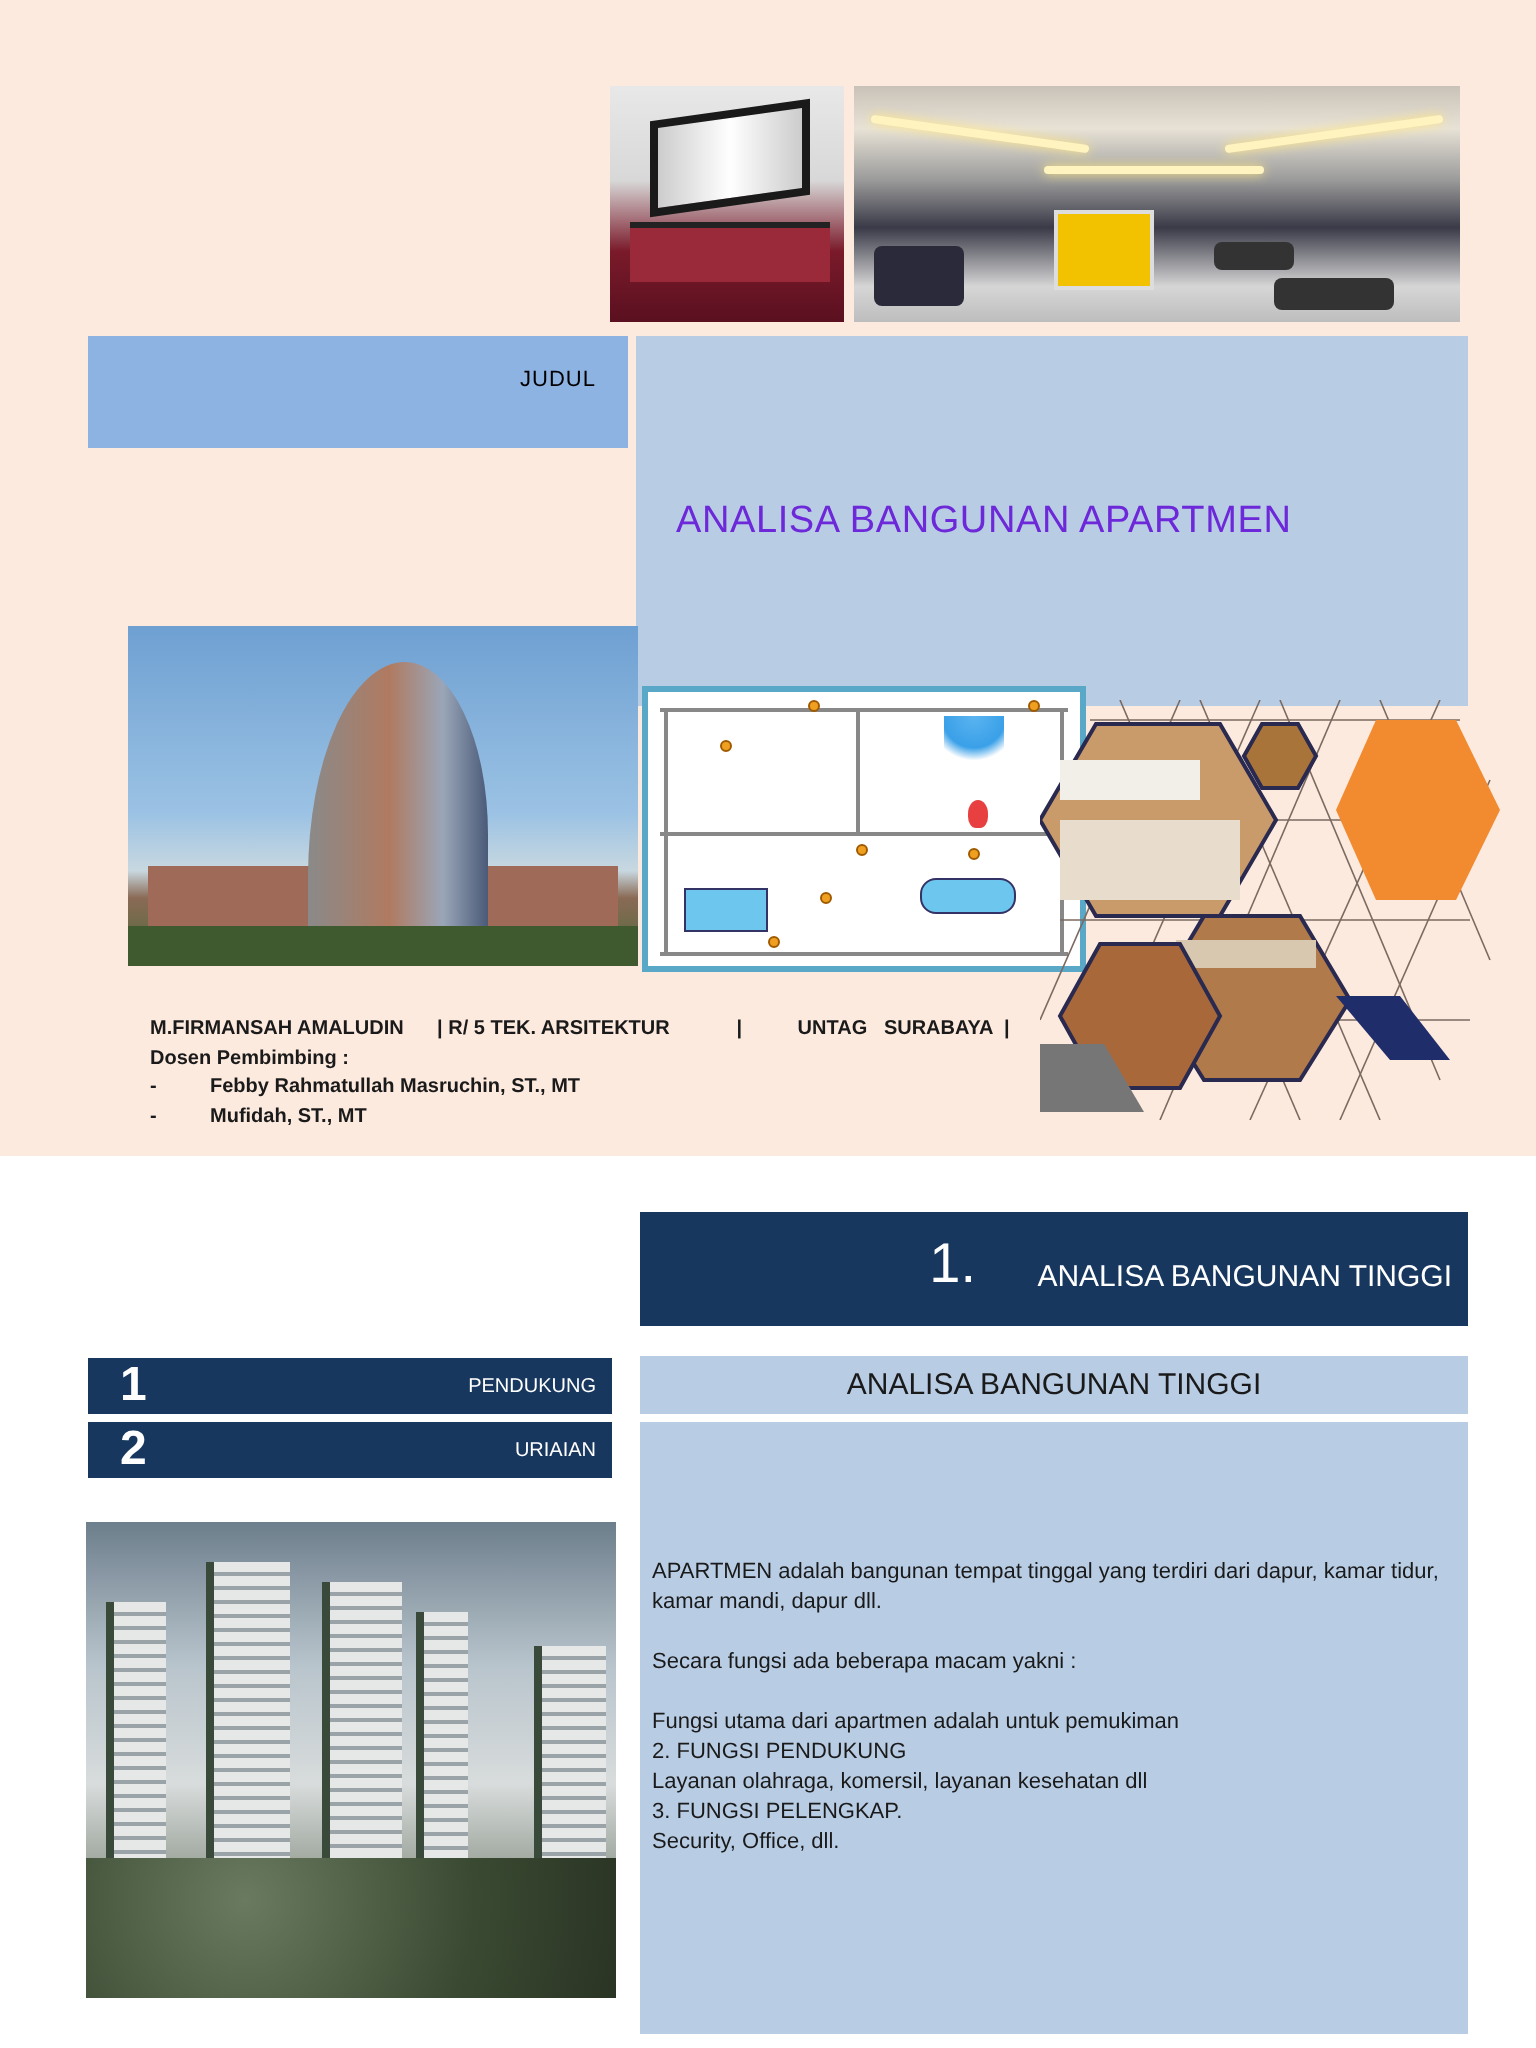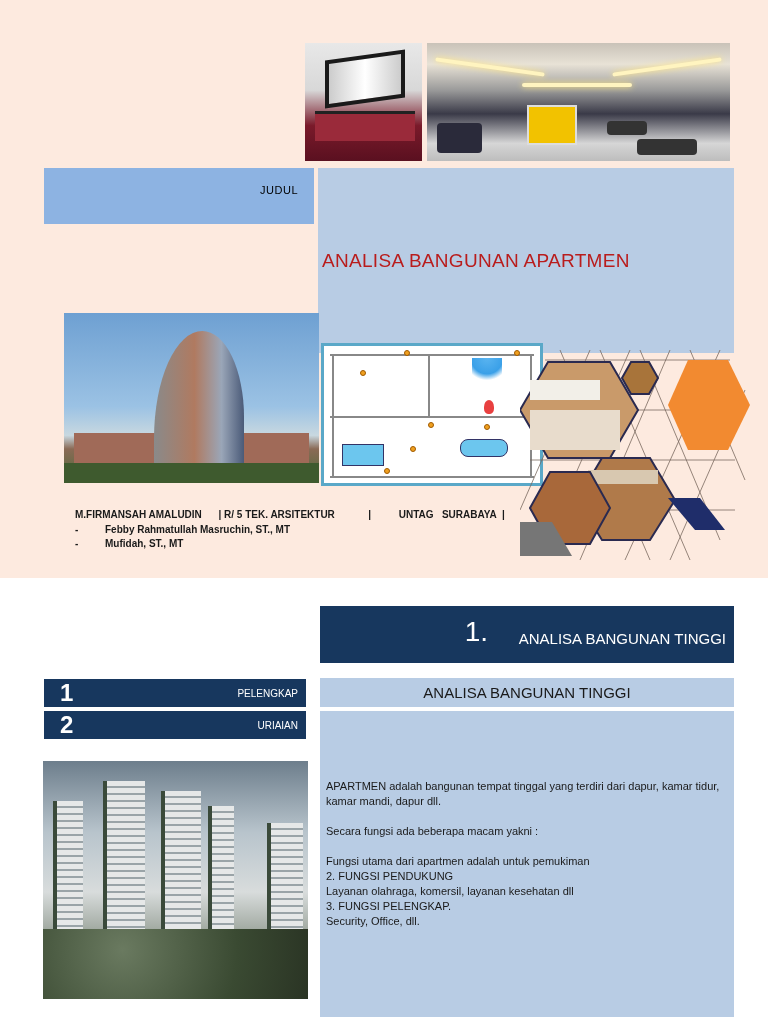--- a/index.html
+++ b/index.html
@@ -15,21 +15,21 @@
   .photo-office { left: 427px; top: 43px; width: 303px; height: 118px;
     background: linear-gradient(180deg, #c9c2b8 0%, #e8e2d6 18%, #9a9a9a 40%, #3a3a48 60%, #d6d6d6 85%, #bdbdbd 100%); }
   .photo-office .light { position:absolute; height: 4px; background:#fff4c0; border-radius: 2px; box-shadow: 0 0 6px #ffe680;}
   .photo-office .desk { position:absolute; left: 100px; top: 62px; width: 50px; height: 40px; background:#f2c200; border: 2px solid #ddd;}
   .photo-office .sofa { position:absolute; background:#333; border-radius: 4px;}
 
   .box-judul { position: absolute; left: 44px; top: 168px; width: 270px; height: 56px; background: #8db3e2; }
   .box-judul span { position:absolute; right: 16px; top: 16px; color: #000000; font-size: 11px; letter-spacing: 0.5px; }
 
   .box-title { position: absolute; left: 318px; top: 168px; width: 416px; height: 185px; background: #b8cce4; }
-  .box-title span { position:absolute; left: 4px; top: 82px; color: #b91c1c; font-size: 19px; letter-spacing: 0.3px; text-align: right; }
+  .box-title span { position:absolute; left: 20px; top: 82px; color: #6d28d9; font-size: 19px; letter-spacing: 0.3px; text-align: right; }
 
   .photo-tower { left: 64px; top: 313px; width: 255px; height: 170px;
     background: linear-gradient(180deg, #6ea0d2 0%, #9bc2e4 55%, #c8d8e0 72%, #8a6a55 80%, #4a6b3a 100%); }
   .photo-tower .tw { position:absolute; left: 90px; top: 18px; width: 90px; height: 140px;
     background: linear-gradient(90deg,#8a8a8a 0%,#b07a60 45%,#9aa6b8 75%,#4a5a78 100%);
     border-radius: 70% 60% 0 0 / 100% 80% 0 0; }
   .photo-tower .base { position:absolute; left: 10px; top: 120px; width: 235px; height: 30px; background:#a06a58; }
   .photo-tower .trees { position:absolute; left:0; bottom:0; width: 100%; height: 20px; background:#3e5a2e; }
 
   .photo-diagram { left: 321px; top: 343px; width: 222px; height: 143px; background: #ffffff; border: 3px solid #5aa8c8; }
@@ -145,33 +145,34 @@
     <polygon points="168,10 208,10 230,55 208,100 168,100 148,55" fill="#f28a30"></polygon>
     <polygon points="82,108 130,108 155,150 130,190 82,190 57,150" fill="#b07a4a" stroke="#2a2a50" stroke-width="2"></polygon>
     <rect x="68" y="120" width="70" height="14" fill="#d8c8b0"></rect>
     <polygon points="30,162 70,162 90,198 70,234 30,234 10,198" fill="#a8683a" stroke="#2a2a50" stroke-width="2" transform="translate(0,-40)"></polygon>
     <polygon points="148,148 180,148 205,180 175,180" fill="#1f2d6a"></polygon>
     <polygon points="0,172 32,172 52,206 0,206" fill="#767676"></polygon>
   </svg>
 
   <div class="author">
     <div class="row"><span>M.FIRMANSAH AMALUDIN</span>      <span>| R/ 5 TEK. ARSITEKTUR</span>            <span>|</span>          <span>UNTAG   SURABAYA</span>  <span>|</span></div>
+    <div class="row">Dosen Pembimbing :</div>
     <div class="row"><span class="indent">-</span><span>Febby Rahmatullah Masruchin, ST., MT</span></div>
     <div class="row"><span class="indent">-</span><span>Mufidah, ST., MT</span></div>
   </div>
 </div>
 
 <div class="section-header">
   <span class="num">1.</span>
   <span class="lbl">ANALISA BANGUNAN TINGGI</span>
 </div>
 
 <div class="nav-item" style="top:679px;">
   <span class="n">1</span>
-  <span class="t">PELENGKAP</span>
+  <span class="t">PENDUKUNG</span>
 </div>
 <div class="nav-item" style="top:711px;">
   <span class="n">2</span>
   <span class="t">URIAIAN</span>
 </div>
 
 <div class="sub-header">ANALISA BANGUNAN TINGGI</div>
 
 <div class="content-box">
   <div class="txt">

